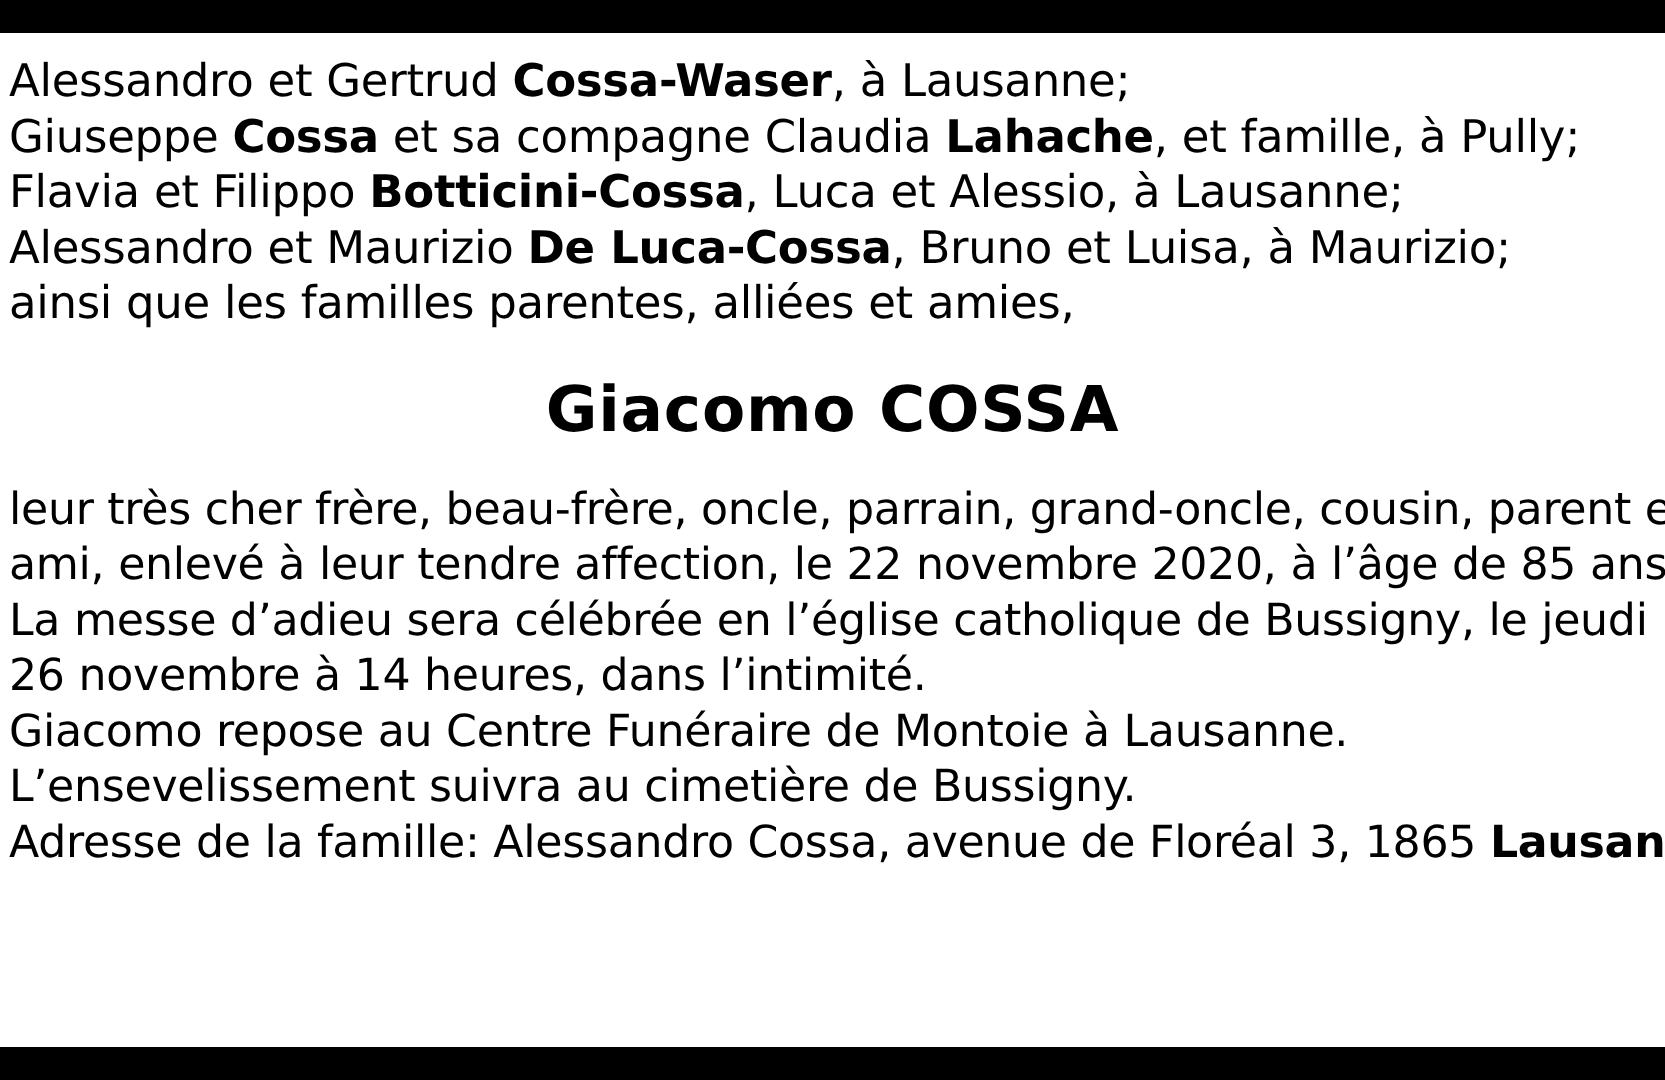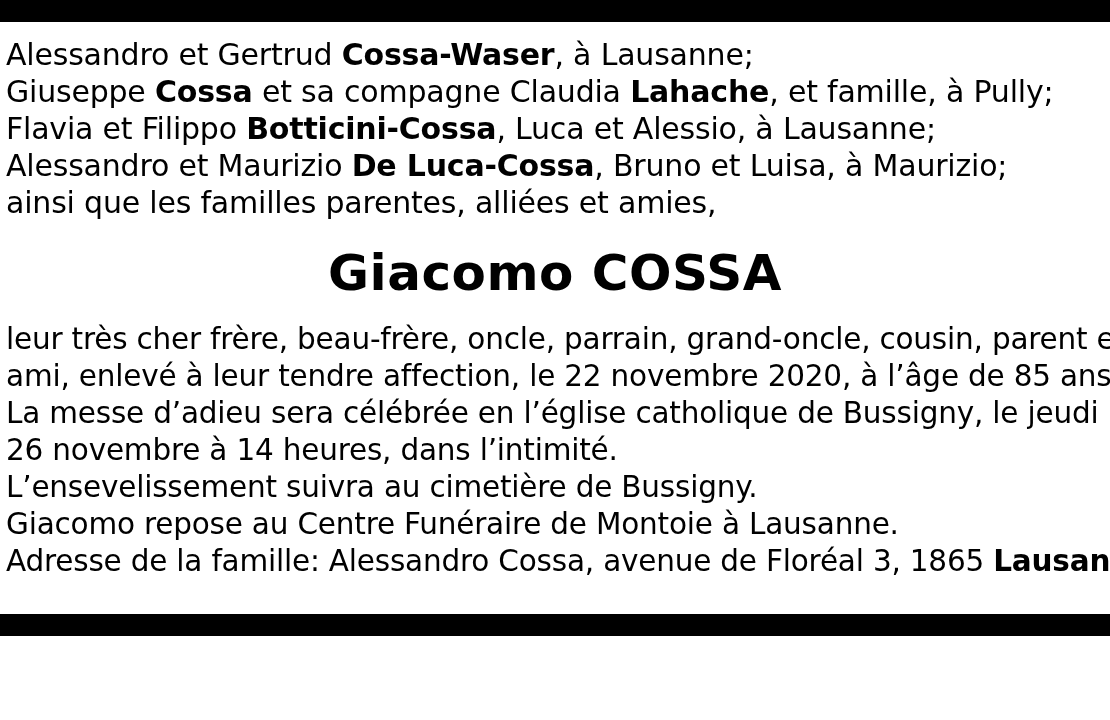--- a/index.html
+++ b/index.html
@@ -9,21 +9,21 @@
   body {
     width: 1110px;
     height: 720px;
     background: #ffffff;
     font-family: "DejaVu Sans", sans-serif;
     overflow: hidden;
   }
   .notice {
     position: relative;
     width: 1110px;
-    height: 636px;
+    height: 720px;
     background: #ffffff;
     box-sizing: border-box;
   }
   .rule {
     background: #000000;
     width: 100%;
   }
   .rule-top {
     height: 22px;
   }
@@ -45,21 +45,21 @@
   }
   .block-lower .line {
     font-size: 29.5px;
     line-height: 37px;
   }
   .bold {
     font-weight: bold;
   }
   .deceased-name {
     text-align: center;
-    font-size: 50px;
+    font-size: 42px;
     font-weight: bold;
     line-height: 60px;
     letter-spacing: 0.5px;
     margin: 22px 0 18px 0;
     color: #000000;
   }
 </style>
 </head>
 <body>
 
@@ -77,21 +77,21 @@
         <div class="line"><span>ainsi que les familles parentes, alliées et amies,</span></div>
       </div>
 
     <div class="deceased-name">Giacomo COSSA</div>
 
     <div class="block-lower">
         <div class="line"><span>leur très cher frère, beau-frère, oncle, parrain, grand-oncle, cousin, parent et</span></div>
         <div class="line"><span>ami, enlevé à leur tendre affection, le 22 novembre 2020, à l’âge de 85 ans.</span></div>
         <div class="line"><span>La messe d’adieu sera célébrée en l’église catholique de Bussigny, le jeudi</span></div>
         <div class="line"><span>26 novembre à 14 heures, dans l’intimité.</span></div>
+        <div class="line"><span>Giacomo repose au Centre Funéraire de Montoie à Lausanne.</span></div>
         <div class="line"><span>L’ensevelissement suivra au cimetière de Bussigny.</span></div>
-        <div class="line"><span>Giacomo repose au Centre Funéraire de Montoie à Lausanne.</span></div>
         <div class="line"><span>Adresse de la famille: Alessandro Cossa, avenue de Floréal 3, 1865 </span><span class="bold">Lausanne</span></div>
       </div>
 
   </div>
 
   <div class="rule rule-bottom"></div>
 </div>
 
 </body></html>

